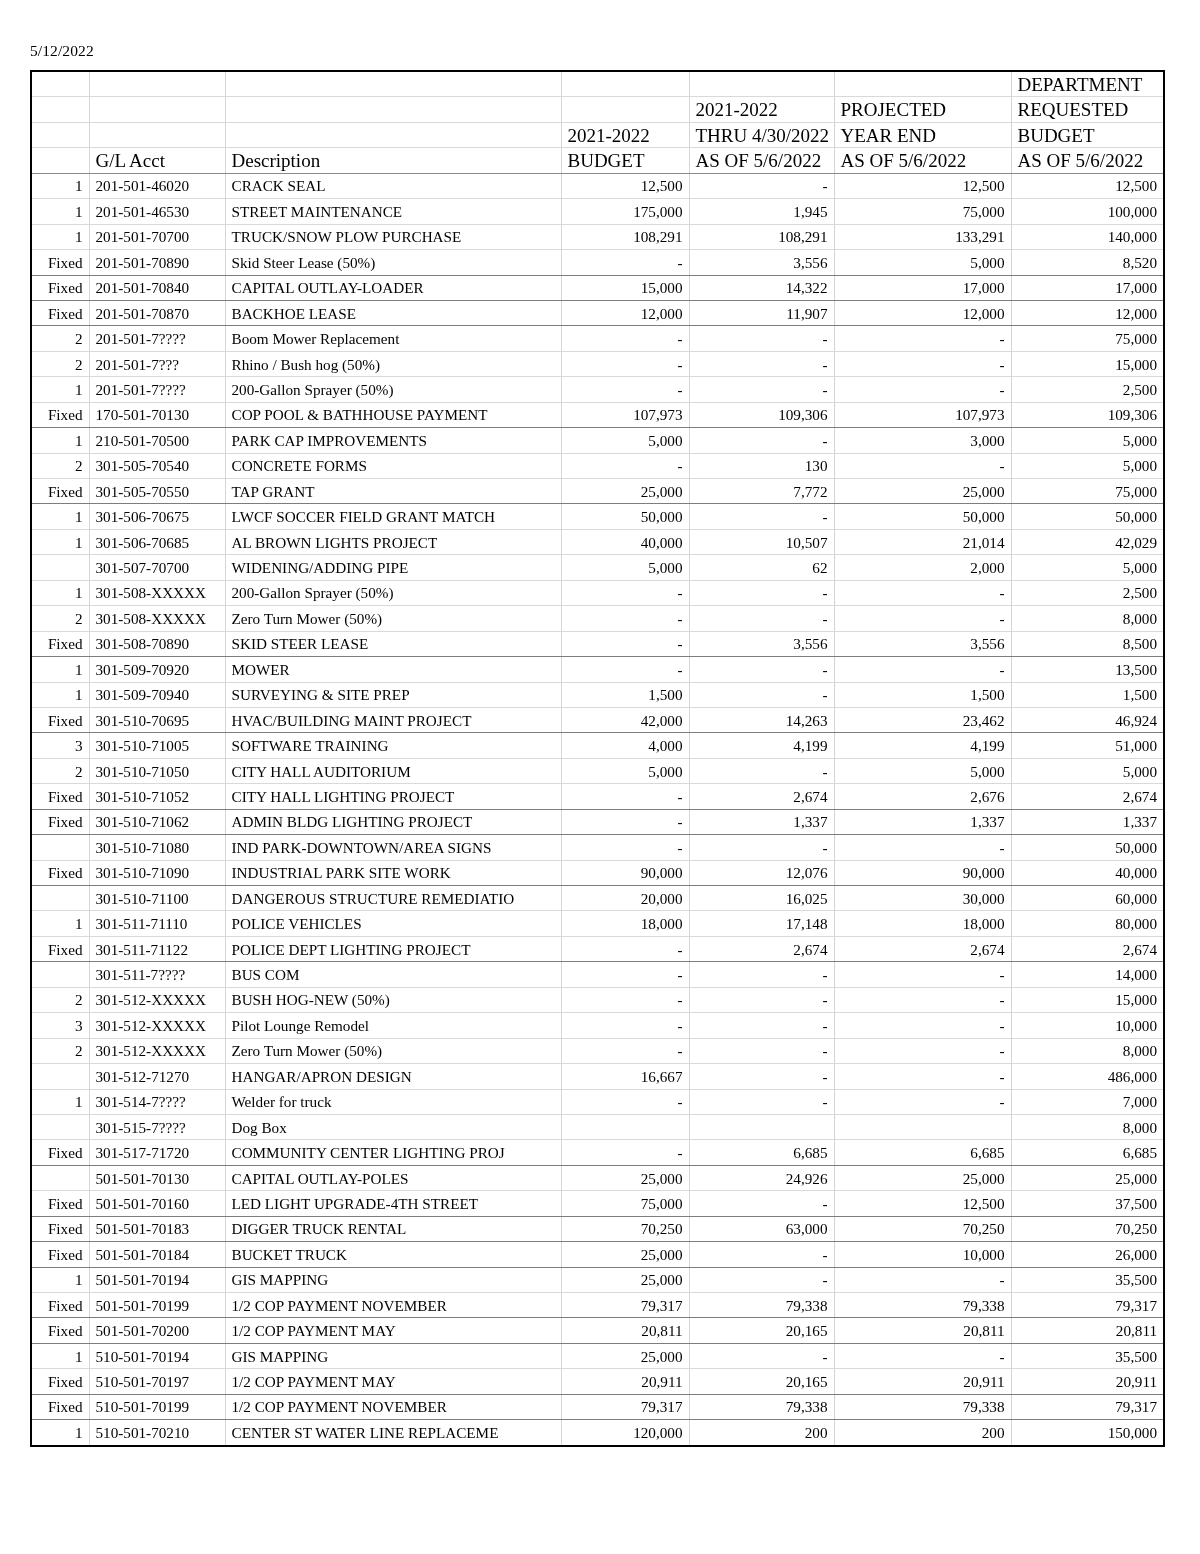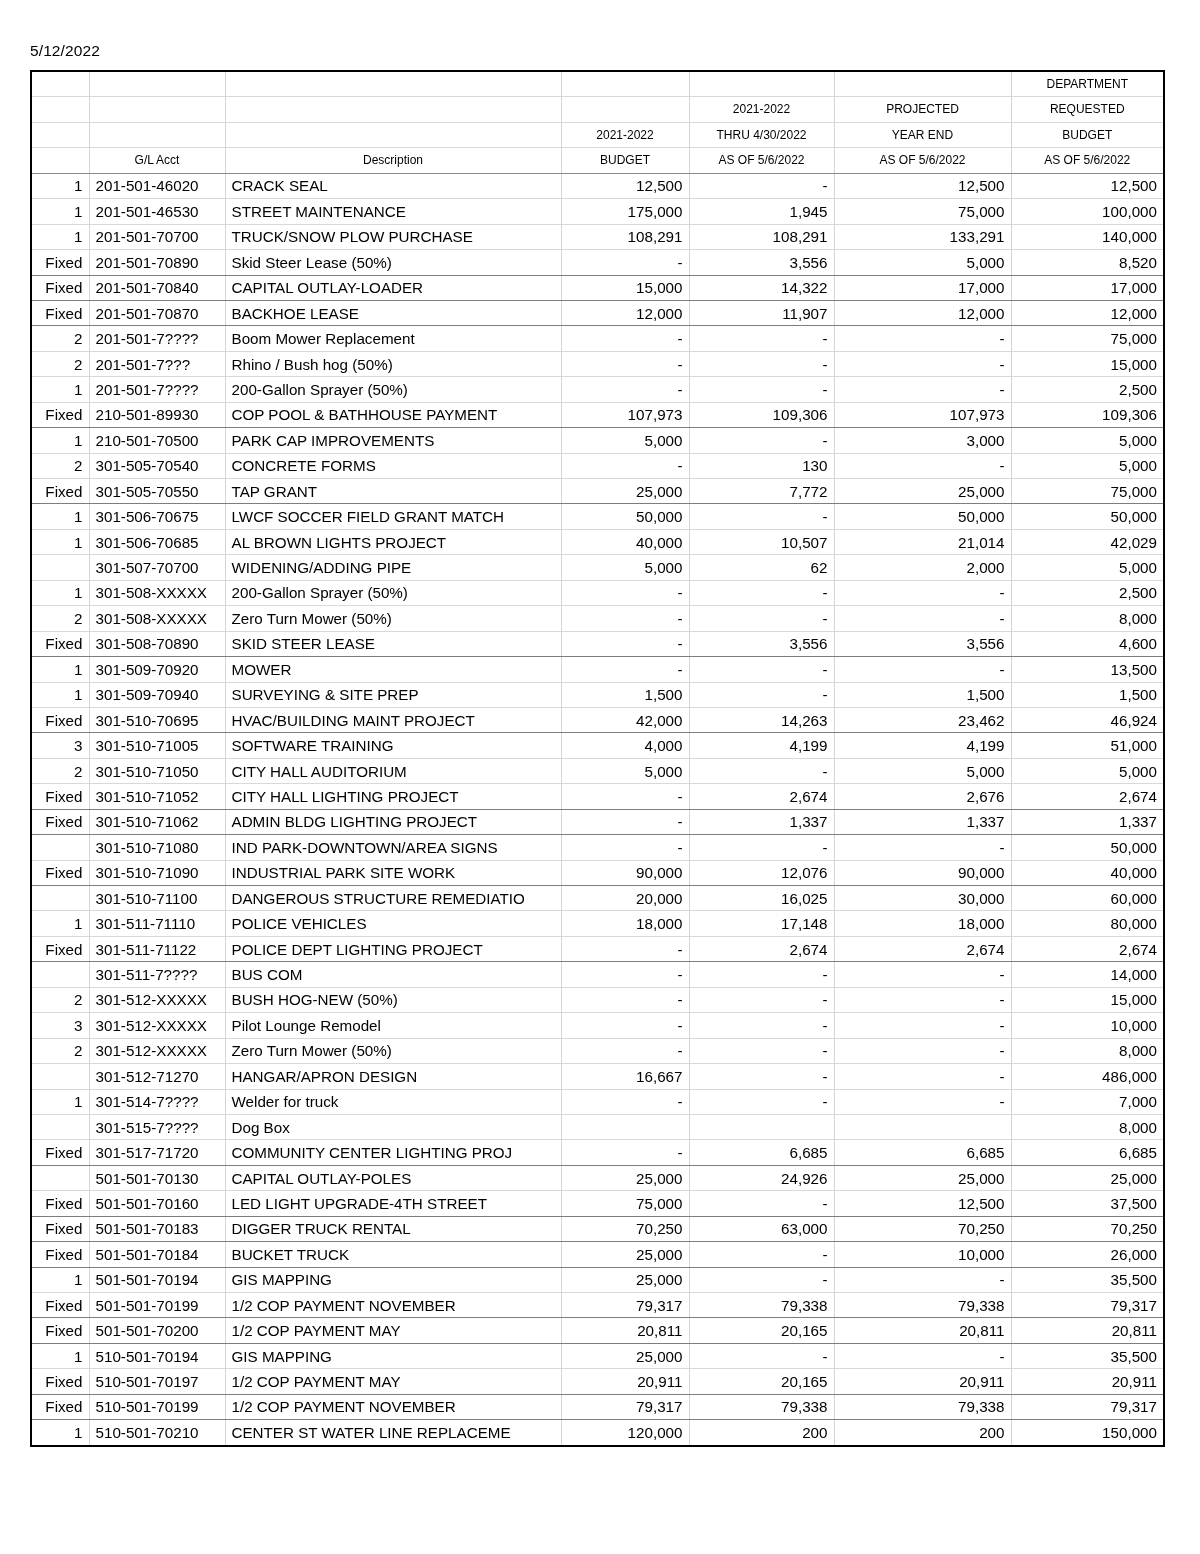--- a/index.html
+++ b/index.html
@@ -12,20 +12,21 @@
     height: 1554px;
     font-family: "Liberation Sans", sans-serif;
     color: #000000;
     -webkit-font-smoothing: antialiased;
   }
   .page {
     position: relative;
     width: 1113px;
     height: 1554px;
     box-sizing: border-box;
+    font-family: Liberation Serif, serif;
   }
   .doc-date {
     position: absolute;
     left: 30px;
     top: 42px;
     font-size: 15.5px;
     line-height: 18px;
     letter-spacing: 0.1px;
     color: #000;
   }
@@ -67,22 +68,21 @@
 
   
   td.sep-right { border-right: 1.6px solid #555; }
 
   .num  { text-align: right; padding-right: 10px; }
   .lft  { text-align: left; padding-left: 8px; }
   .rgt  { text-align: right; padding-right: 7px; }
 
   
   .hdr td {
-    text-align: center;
-    font-size: 12px;
+    font-size: 19px;
   }
   tr.hdr-rule td { border-top: 1.5px solid #8a8a8a; }
   tr.hdr-labels td { border-top: 1.5px solid #8a8a8a; border-bottom: 1.5px solid #8a8a8a; }
 
   
   tr.strong-top > td { border-top: 1.5px solid #7d7d7d; }
   tr.strong-bot > td { border-bottom: 1.5px solid #7d7d7d; }
 </style>
 </head>
 <body>
@@ -214,21 +214,21 @@
           <td class="rgt">1</td>
           <td class="lft">201-501-7????</td>
           <td class="lft">200-Gallon Sprayer (50%)</td>
           <td class="num">-</td>
           <td class="num">-</td>
           <td class="num">-</td>
           <td class="num sep-right">2,500</td>
         </tr>
         <tr class="strong-top strong-bot">
           <td class="rgt">Fixed</td>
-          <td class="lft">210-501-89930</td>
+          <td class="lft">170-501-70130</td>
           <td class="lft">COP POOL &amp; BATHHOUSE PAYMENT</td>
           <td class="num">107,973</td>
           <td class="num">109,306</td>
           <td class="num">107,973</td>
           <td class="num sep-right">109,306</td>
         </tr>
         <tr class="strong-top">
           <td class="rgt">1</td>
           <td class="lft">210-501-70500</td>
           <td class="lft">PARK CAP IMPROVEMENTS</td>
@@ -300,21 +300,21 @@
           <td class="num">-</td>
           <td class="num sep-right">8,000</td>
         </tr>
         <tr class="strong-top strong-bot">
           <td class="rgt">Fixed</td>
           <td class="lft">301-508-70890</td>
           <td class="lft">SKID STEER LEASE</td>
           <td class="num">-</td>
           <td class="num">3,556</td>
           <td class="num">3,556</td>
-          <td class="num sep-right">4,600</td>
+          <td class="num sep-right">8,500</td>
         </tr>
         <tr class="strong-top">
           <td class="rgt">1</td>
           <td class="lft">301-509-70920</td>
           <td class="lft">MOWER</td>
           <td class="num">-</td>
           <td class="num">-</td>
           <td class="num">-</td>
           <td class="num sep-right">13,500</td>
         </tr>

